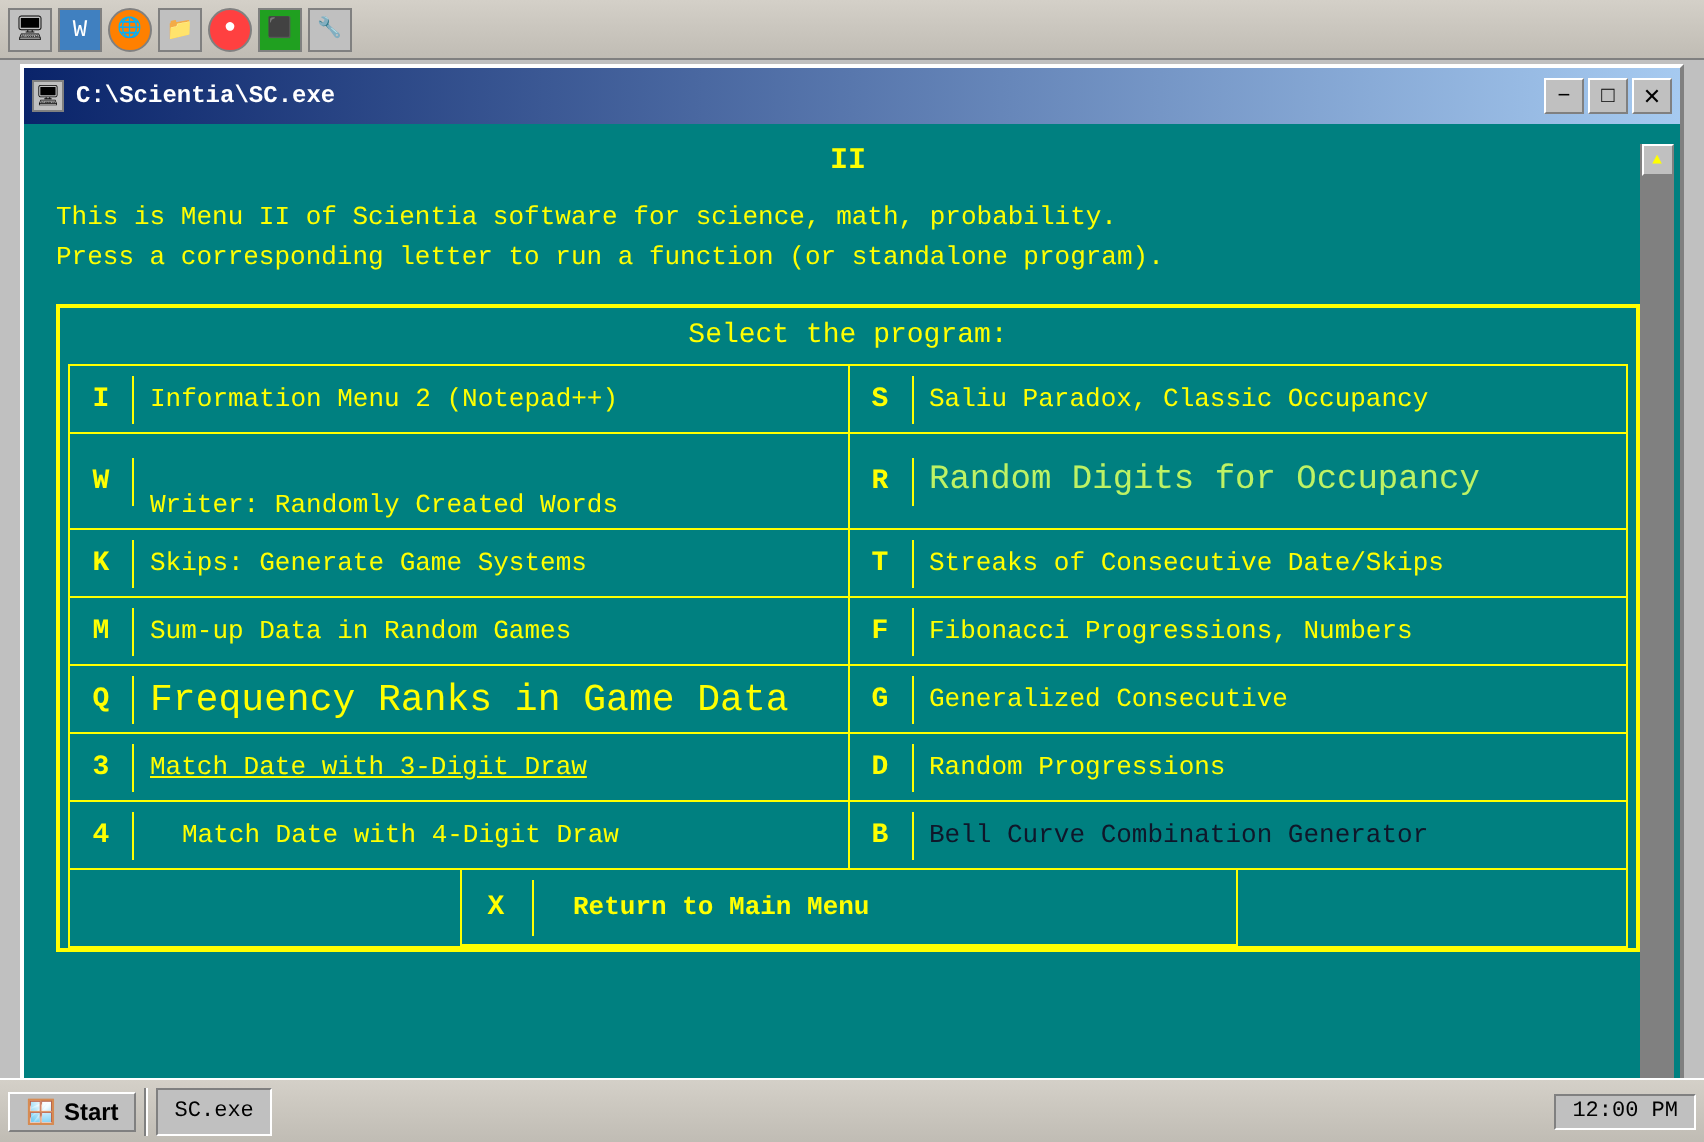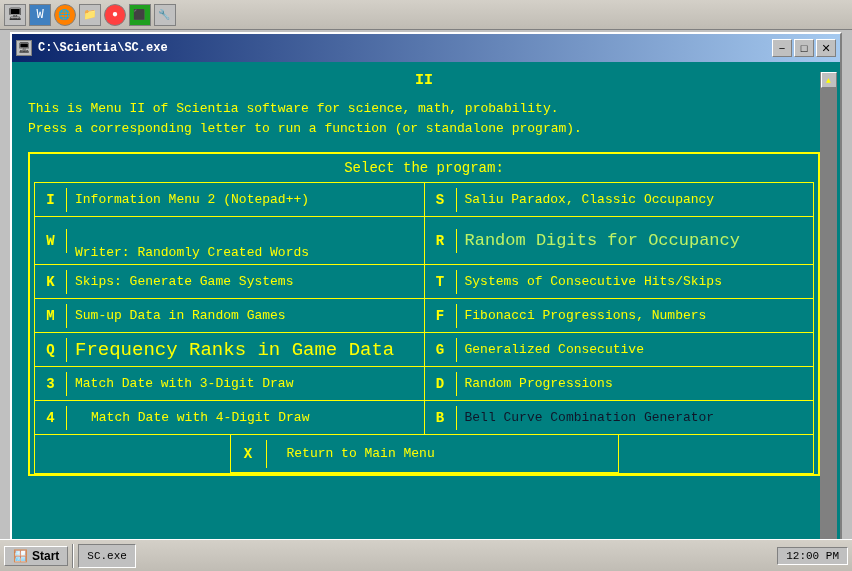--- a/index.html
+++ b/index.html
@@ -72,21 +72,21 @@
             <span style="color:#ffff00;font-weight:bold;padding:4px 8px;font-size:14px;border-right:1px solid #ffff00;min-width:32px;text-align:center;">R</span>
             <span style="color:#bef264;padding:4px 8px;font-size:17px;">Random Digits for Occupancy</span>
           </div>
 
           <div style="display:flex;align-items:center;border-right:1px solid #ffff00;border-bottom:1px solid #ffff00;min-height:34px;">
             <span style="color:#ffff00;font-weight:bold;padding:4px 8px;font-size:14px;border-right:1px solid #ffff00;min-width:32px;text-align:center;">K</span>
             <span style="color:#ffff00;padding:4px 8px;font-size:13px;">Skips: Generate Game Systems</span>
           </div>
           <div style="display:flex;align-items:center;border-right:1px solid #ffff00;border-bottom:1px solid #ffff00;min-height:34px;">
             <span style="color:#ffff00;font-weight:bold;padding:4px 8px;font-size:14px;border-right:1px solid #ffff00;min-width:32px;text-align:center;">T</span>
-            <span style="color:#ffff00;padding:4px 8px;font-size:13px;">Systems of Consecutive Hits/Skips</span>
+            <span style="color:#ffff00;padding:4px 8px;font-size:13px;">Streaks of Consecutive Date/Skips</span>
           </div>
 
           <div style="display:flex;align-items:center;border-right:1px solid #ffff00;border-bottom:1px solid #ffff00;min-height:34px;">
             <span style="color:#ffff00;font-weight:bold;padding:4px 8px;font-size:14px;border-right:1px solid #ffff00;min-width:32px;text-align:center;">M</span>
             <span style="color:#ffff00;padding:4px 8px;font-size:13px;">Sum-up Data in Random Games</span>
           </div>
           <div style="display:flex;align-items:center;border-right:1px solid #ffff00;border-bottom:1px solid #ffff00;min-height:34px;">
             <span style="color:#ffff00;font-weight:bold;padding:4px 8px;font-size:14px;border-right:1px solid #ffff00;min-width:32px;text-align:center;">F</span>
             <span style="color:#ffff00;padding:4px 8px;font-size:13px;">Fibonacci Progressions, Numbers</span>
           </div>
@@ -95,41 +95,41 @@
             <span style="color:#ffff00;font-weight:bold;padding:4px 8px;font-size:14px;border-right:1px solid #ffff00;min-width:32px;text-align:center;">Q</span>
             <span style="color:#ffff00;padding:4px 8px;font-size:19px;">Frequency Ranks in Game Data</span>
           </div>
           <div style="display:flex;align-items:center;border-right:1px solid #ffff00;border-bottom:1px solid #ffff00;min-height:34px;">
             <span style="color:#ffff00;font-weight:bold;padding:4px 8px;font-size:14px;border-right:1px solid #ffff00;min-width:32px;text-align:center;">G</span>
             <span style="color:#ffff00;padding:4px 8px;font-size:13px;">Generalized Consecutive</span>
           </div>
 
           <div style="display:flex;align-items:center;border-right:1px solid #ffff00;border-bottom:1px solid #ffff00;min-height:34px;">
             <span style="color:#ffff00;font-weight:bold;padding:4px 8px;font-size:14px;border-right:1px solid #ffff00;min-width:32px;text-align:center;">3</span>
-            <span style="color:#ffff00;padding:4px 8px;font-size:13px;">Match Date with 3-Digit Draw</span>
+            <span style="color:#ffff00;padding:4px 8px;font-size:13px;text-decoration:underline;">Match Date with 3-Digit Draw</span>
           </div>
           <div style="display:flex;align-items:center;border-right:1px solid #ffff00;border-bottom:1px solid #ffff00;min-height:34px;">
             <span style="color:#ffff00;font-weight:bold;padding:4px 8px;font-size:14px;border-right:1px solid #ffff00;min-width:32px;text-align:center;">D</span>
             <span style="color:#ffff00;padding:4px 8px;font-size:13px;">Random Progressions</span>
           </div>
 
           <div style="display:flex;align-items:center;border-right:1px solid #ffff00;border-bottom:1px solid #ffff00;min-height:34px;">
             <span style="color:#ffff00;font-weight:bold;padding:4px 8px;font-size:14px;border-right:1px solid #ffff00;min-width:32px;text-align:center;">4</span>
             <span style="color:#ffff00;padding:4px 8px;font-size:13px;margin-left:16px;">Match Date with 4-Digit Draw</span>
           </div>
           <div style="display:flex;align-items:center;border-right:1px solid #ffff00;border-bottom:1px solid #ffff00;min-height:34px;">
             <span style="color:#ffff00;font-weight:bold;padding:4px 8px;font-size:14px;border-right:1px solid #ffff00;min-width:32px;text-align:center;">B</span>
             <span style="color:#0f172a;padding:4px 8px;font-size:13px;">Bell Curve Combination Generator</span>
           </div>
         </div>
 
         <div style="border-top:none;border-right:1px solid #ffff00;border-bottom:1px solid #ffff00;border-left:1px solid #ffff00;display:flex;justify-content:center;">
           <div style="display:flex;align-items:center;min-height:38px;border:1px solid #ffff00;border-top:none;width:50%;">
             <span style="color:#ffff00;font-weight:bold;padding:6px 10px;font-size:14px;border-right:1px solid #ffff00;min-width:36px;text-align:center;">X</span>
-            <span style="color:#ffff00;padding:6px 20px;font-size:13px;">Return to Main Menu</span>
+            <span style="color:#ffff00;padding:6px 20px;font-size:13px;font-weight:bold;">Return to Main Menu</span>
           </div>
         </div>
       </div>
     </div>
 
     <div style="width:16px;background:#c0c0c0;border-left:1px solid #808080;display:flex;flex-direction:column;align-items:center;flex-shrink:0;">
       <div style="width:16px;height:16px;background:#c0c0c0;border:1px solid;border-color:#ffffff #808080 #808080 #ffffff;display:flex;align-items:center;justify-content:center;font-size:8px;cursor:pointer;">▲</div>
       <div style="flex:1;width:16px;background:#808080;"></div>
       <div style="width:16px;height:16px;background:#c0c0c0;border:1px solid;border-color:#ffffff #808080 #808080 #ffffff;display:flex;align-items:center;justify-content:center;font-size:8px;cursor:pointer;">▼</div>
     </div>

